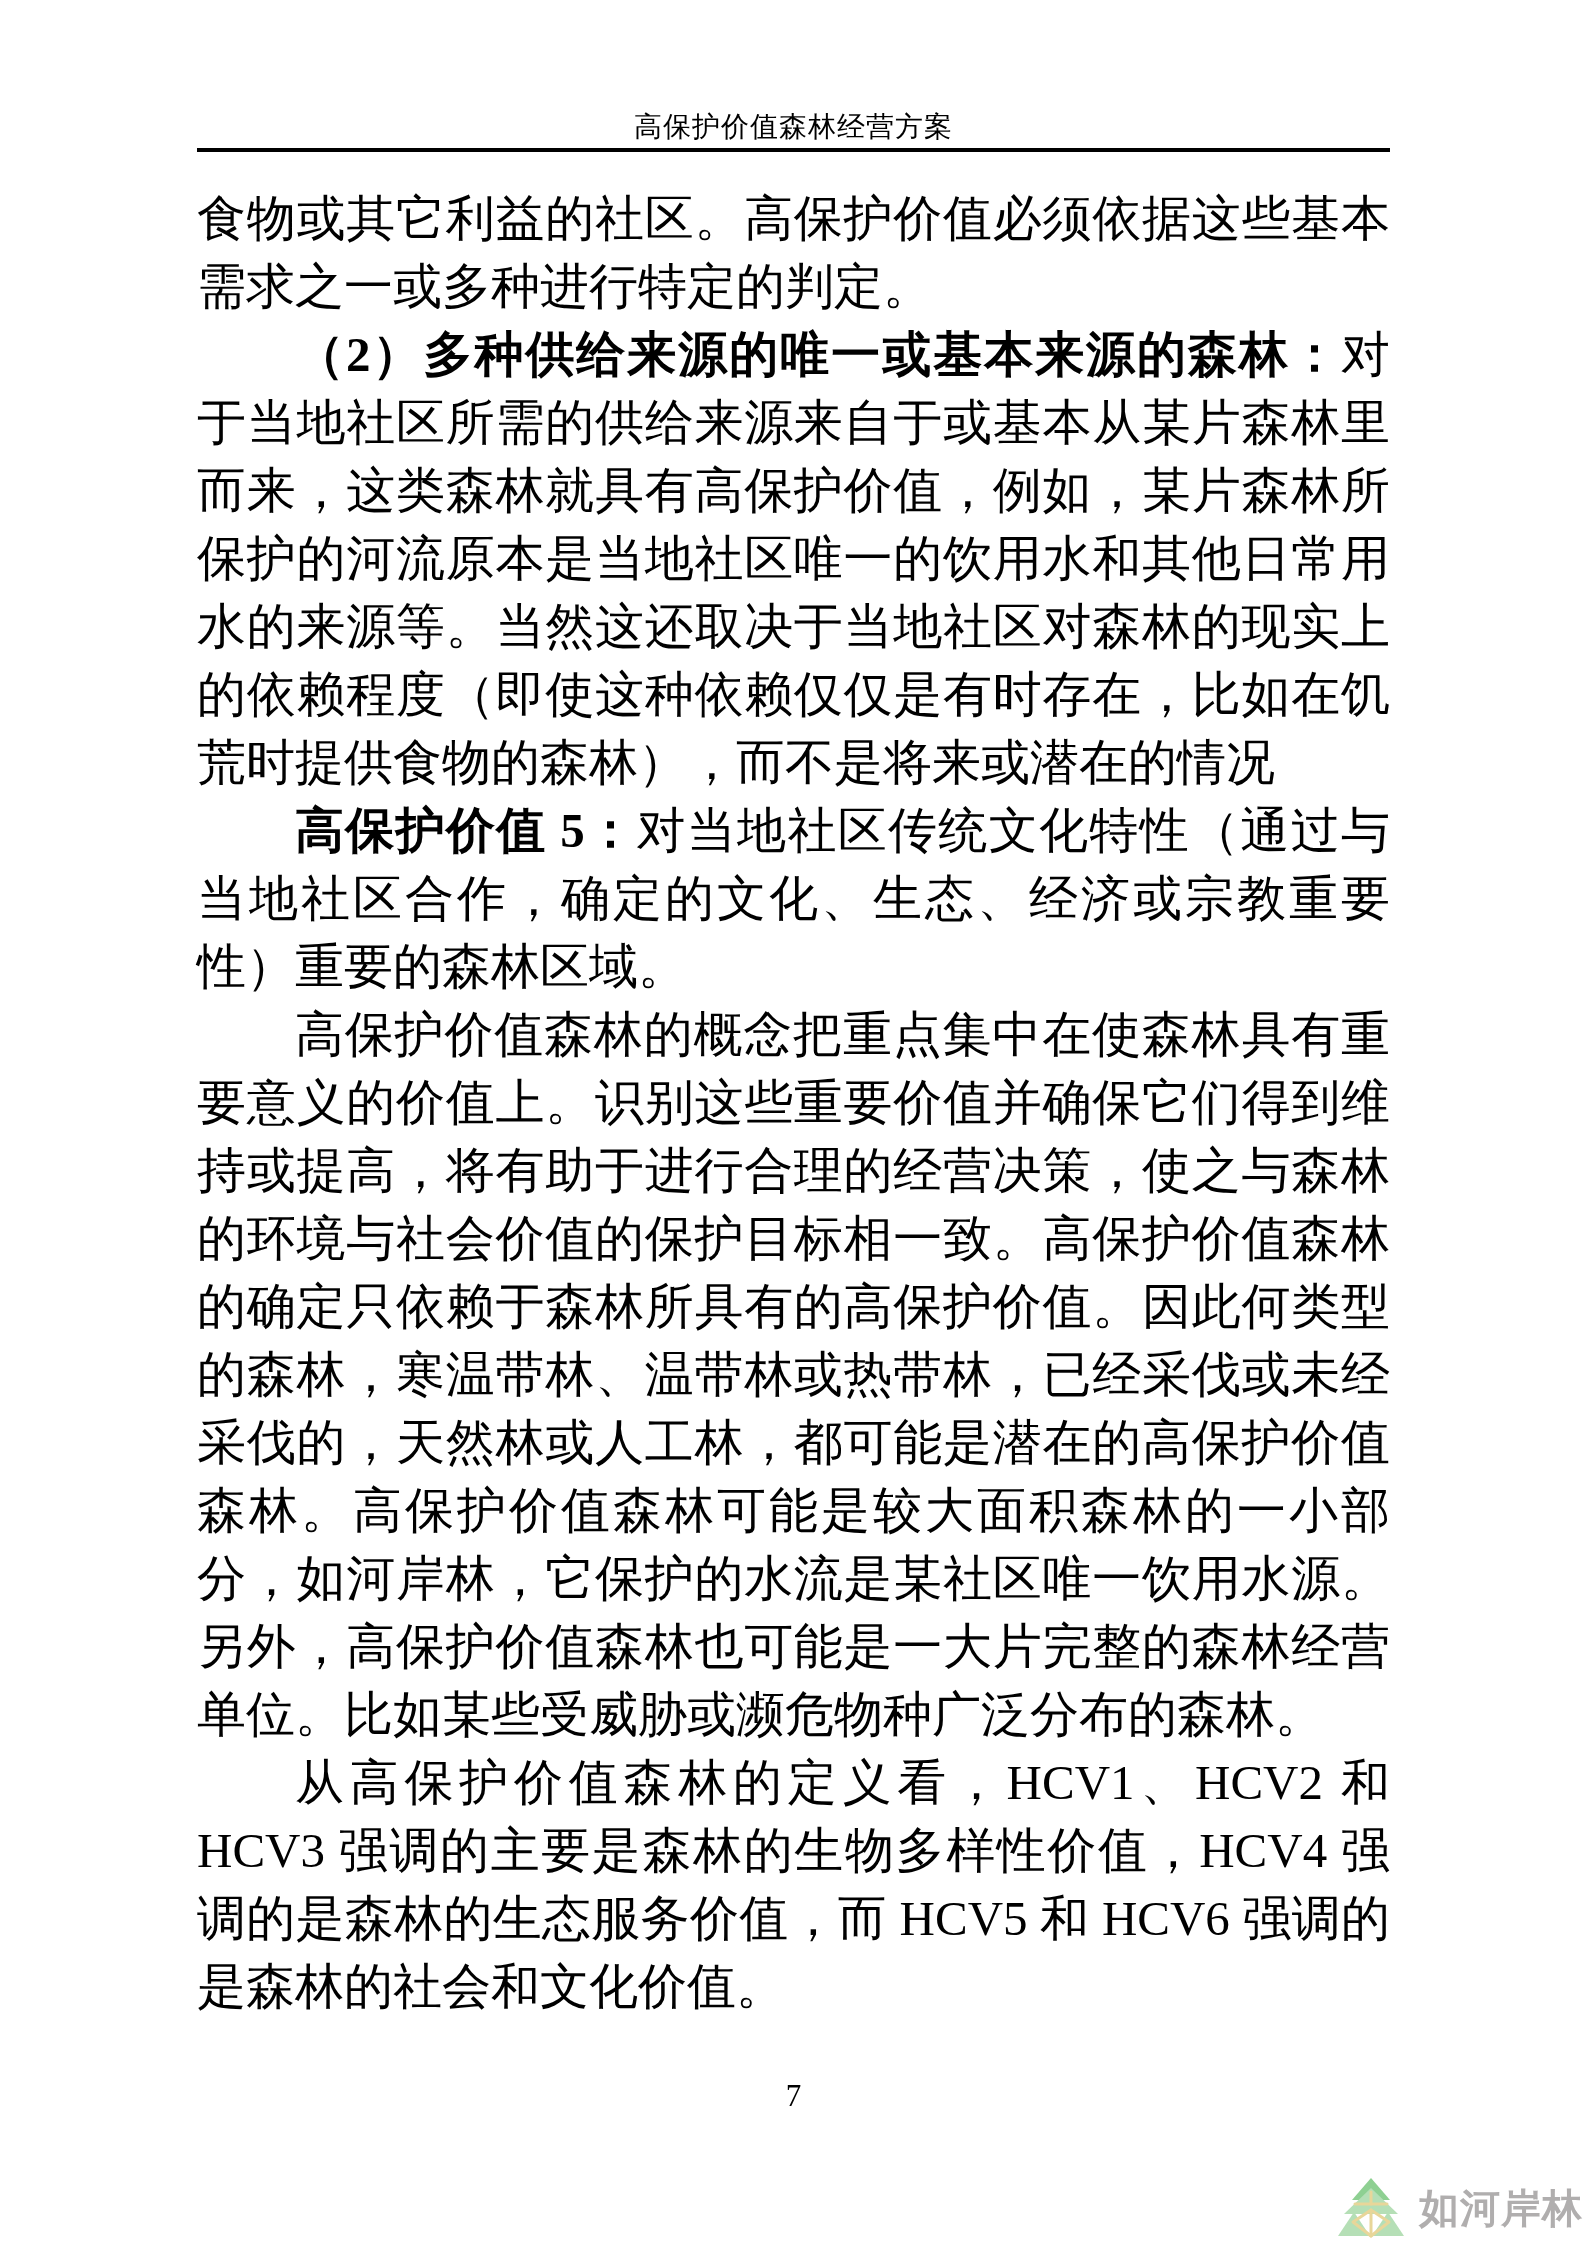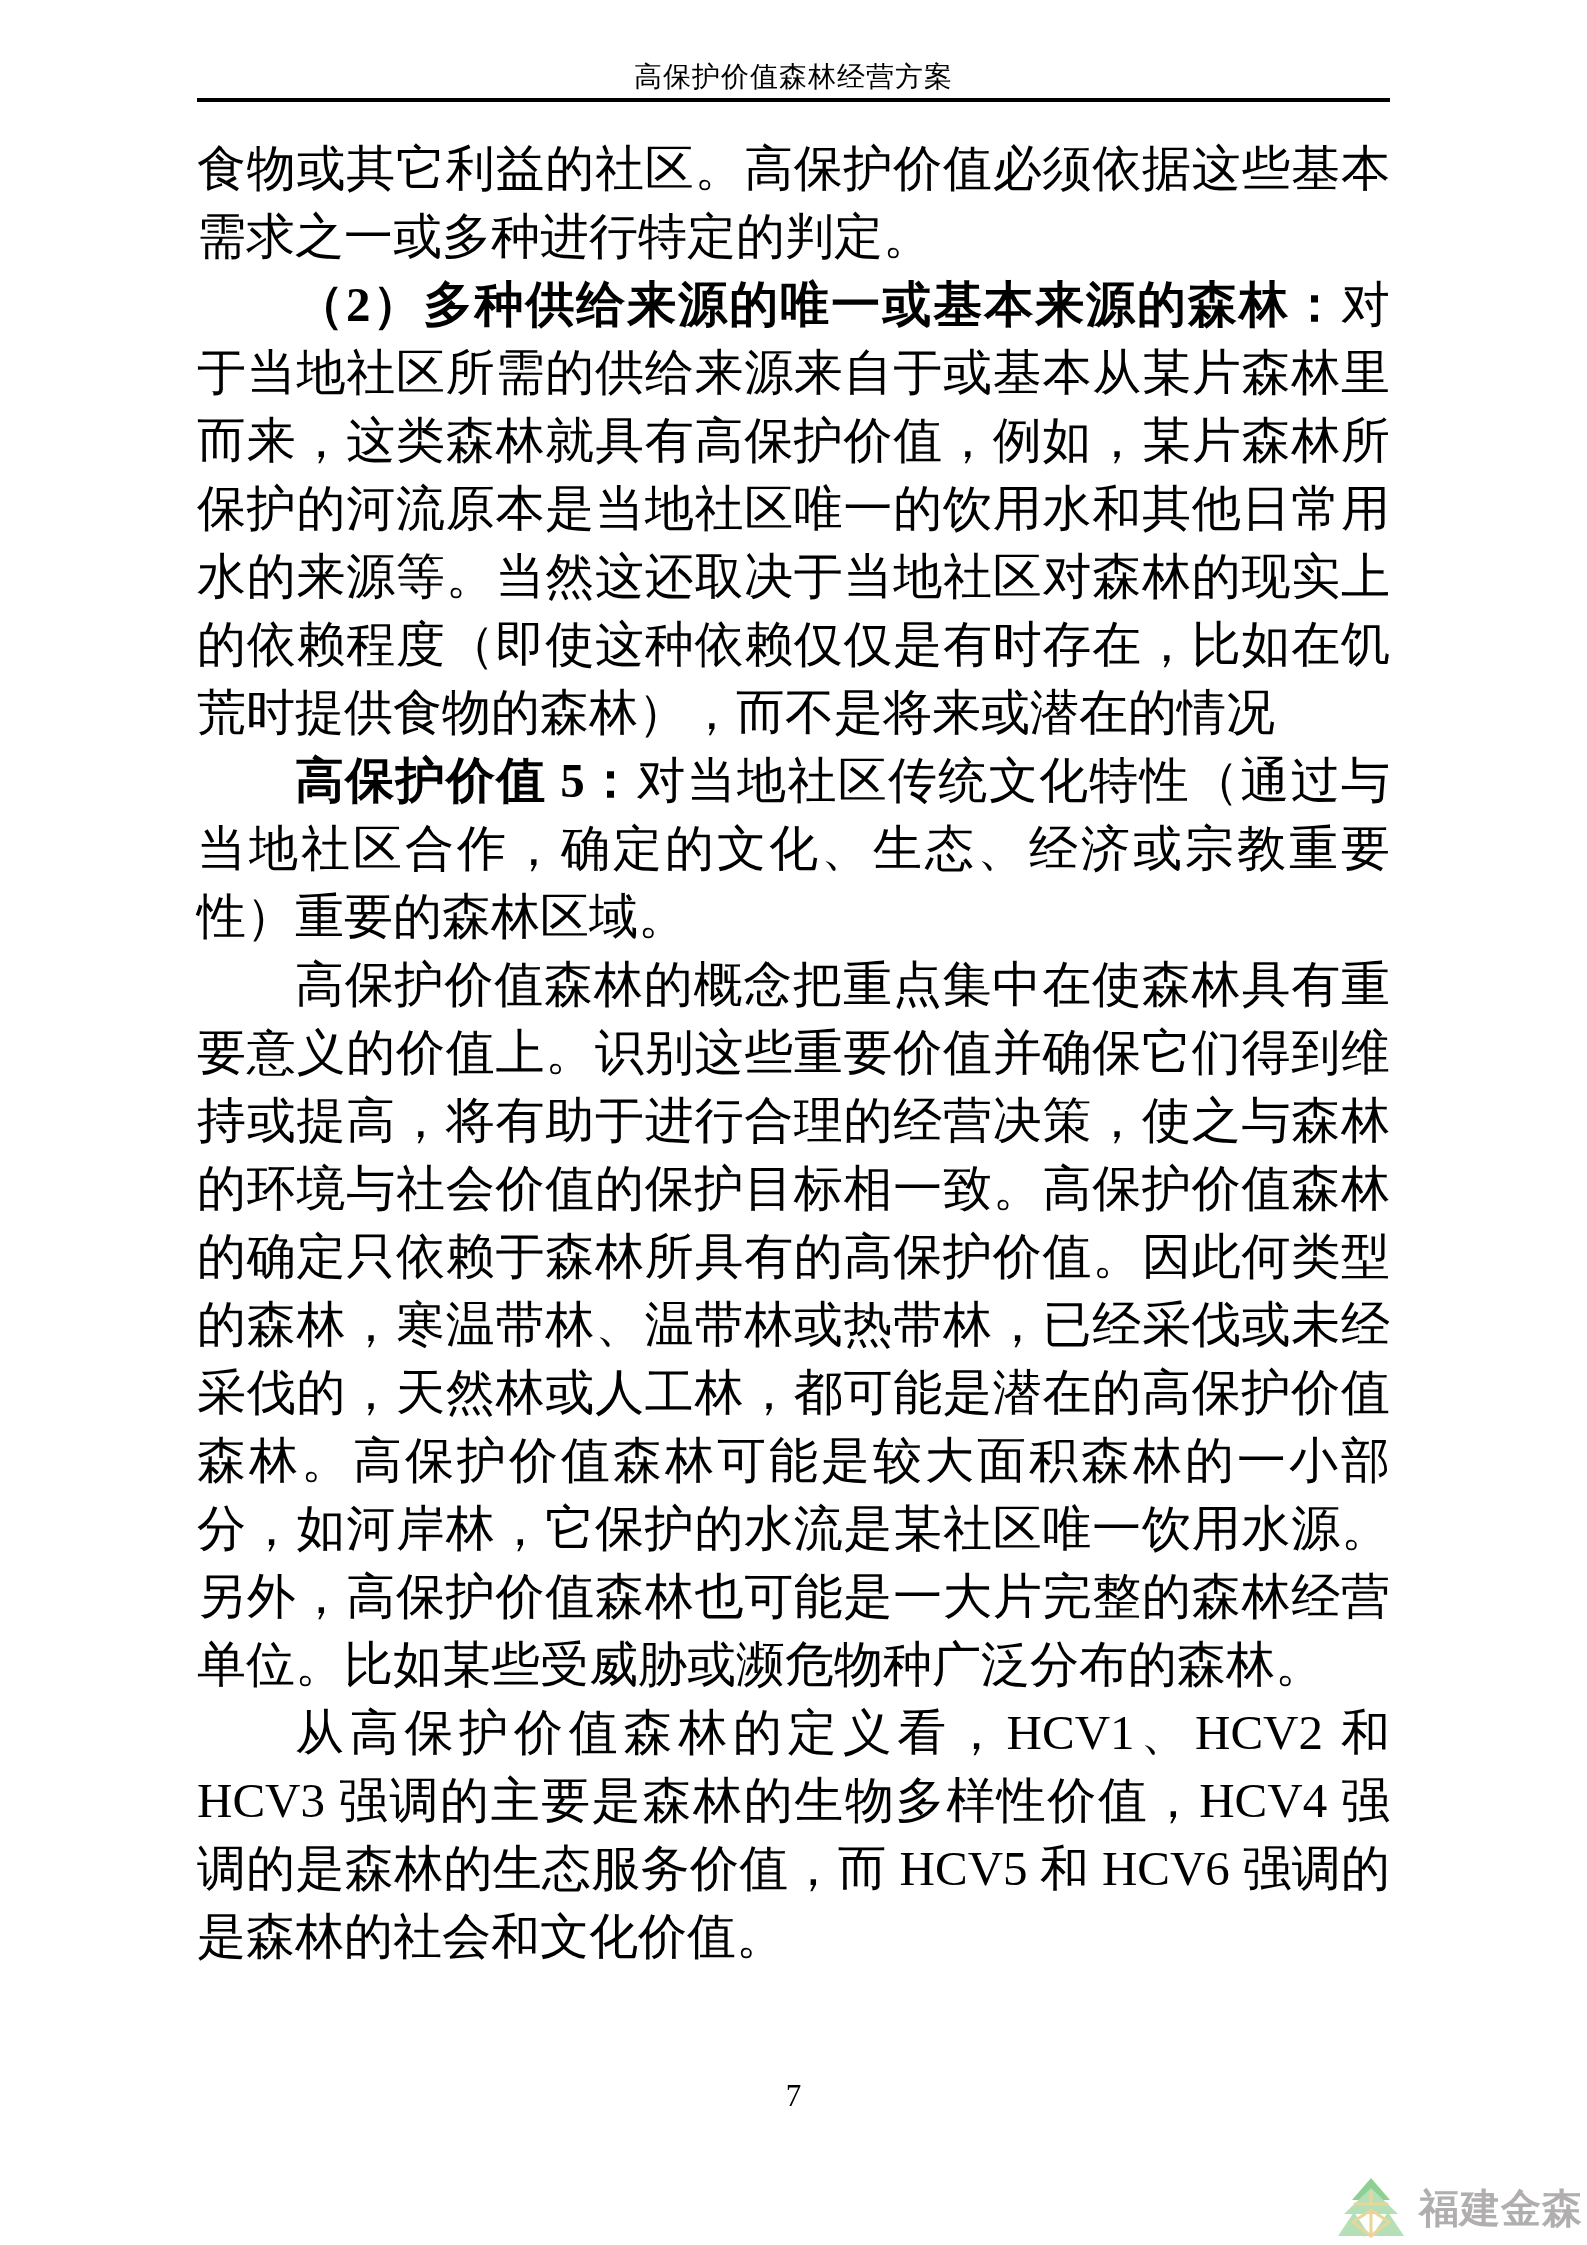--- a/index.html
+++ b/index.html
@@ -10,21 +10,21 @@
     margin: 0 auto;
     background: #ffffff;
     overflow: hidden;
     font-family: "Liberation Serif", "DejaVu Serif", serif;
     color: #000000;
   }
   .content {
     margin-left: 197px;
     width: 1193px;
   }
-  .page-header { padding-top: 60px; }
+  .page-header { padding-top: 110px; }
   .header-title {
     text-align: center;
     font-size: 28px;
     line-height: 34px;
     letter-spacing: 1px;
     color: #000000;
   }
   .header-rule {
     height: 4px;
     background: #000000;
@@ -96,16 +96,16 @@
       <polygon points="36,11 63,37 9,37" fill="#b5dfb6"></polygon>
       <polygon points="19,35 35,59 3,59" fill="#b5dfb6"></polygon>
       <polygon points="53,35 69,59 37,59" fill="#b5dfb6"></polygon>
       <g fill="none" stroke-width="3" stroke-linecap="round" stroke-linejoin="round" stroke="#e8d699">
         <line x1="36" y1="15" x2="36" y2="27"></line>
         <line x1="20" y1="27" x2="52" y2="27"></line>
         <path d="M36,33 L54,45 L36,59 L18,45 Z"></path>
         <line x1="36" y1="33" x2="36" y2="59"></line>
       </g>
     </svg>
-    <span class="logo-text" style="color: rgb(176, 174, 174);">福建金森</span>
+    <span class="logo-text" style="color: rgb(176, 174, 174);">如河岸林</span>
   </div>
 
 </div>
 
 </body></html>

